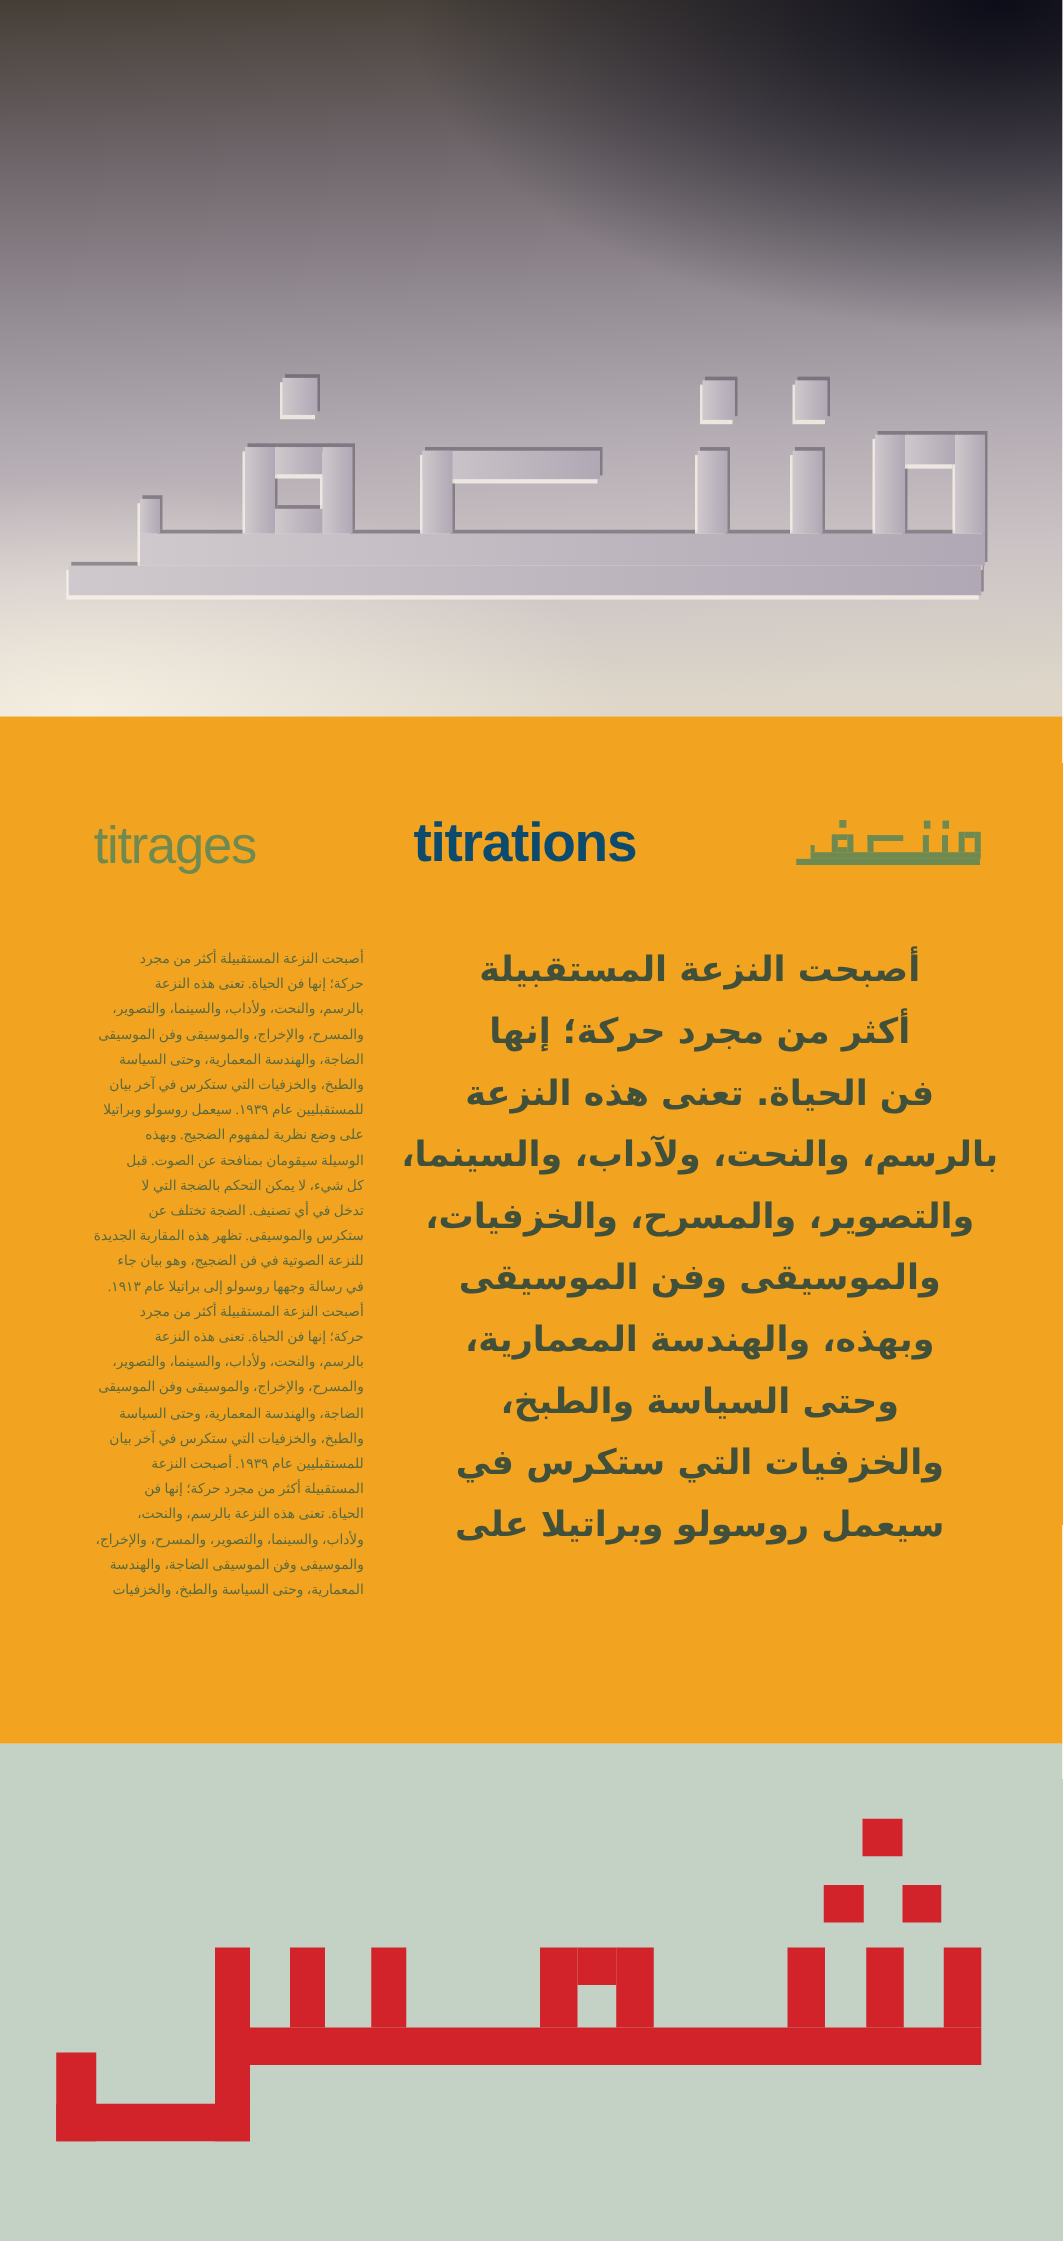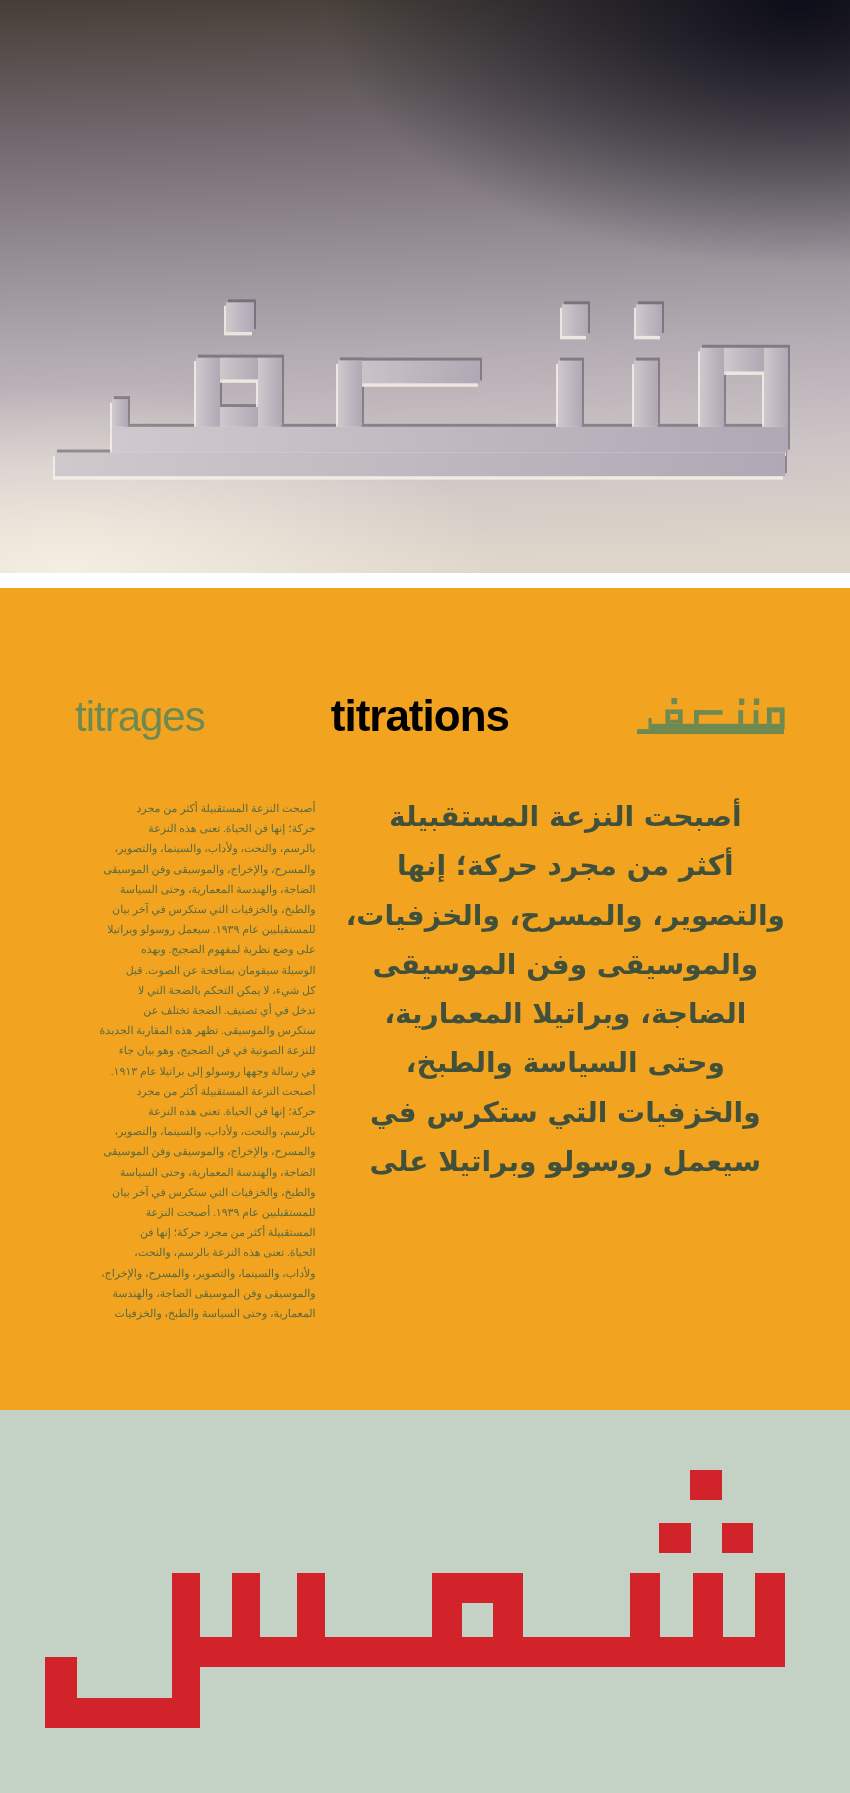--- a/index.html
+++ b/index.html
@@ -17,23 +17,23 @@
   .photo svg{display:block;width:850px;height:573px;}
   .emb-dark{opacity:.5;}
   .emb-light{opacity:.85;}
 
   
   .orange{
     width:850px;height:822px;box-sizing:border-box;
     background:#F2A420;
     padding:0 65px 0 75px;
   }
-  .heads{display:flex;justify-content:space-between;align-items:flex-end;padding-top:106px;margin-top:15px;}
+  .heads{display:flex;justify-content:space-between;align-items:flex-end;padding-top:80px;}
   .h-titrages{font:400 42px/1 "Liberation Sans",sans-serif;letter-spacing:-1px;color:#6F8A50;}
-  .h-titrations{font:700 44px/1 "Liberation Sans",sans-serif;letter-spacing:-1px;color:#000000;}
+  .h-titrations{font:700 44px/1 "Liberation Sans",sans-serif;letter-spacing:-1px;color:#0c4a6e;}
   .h-arabic{width:150px;height:38px;}
 
   .cols{display:flex;gap:30px;margin-top:54px;align-items:flex-start;}
   .col-left{width:258px;padding-top:6px;}
   .col-left .line{
     font-family:Liberation Serif, serif;font-size:11px;line-height:20.2px;
     color:#5A6A3F;text-align:right;direction:rtl;white-space:nowrap;overflow:hidden;
   }
   .col-right{flex:1;}
   .col-right .line{
@@ -104,23 +104,25 @@
           <use href="#motahaf" fill="#6F8A50"></use>
         </svg>
         <span class="sr">متحف</span>
       </div>
     </header>
 
     <div class="cols">
       <div class="col-right" style="order:2">
           <div class="line">أصبحت النزعة المستقبيلة</div>
           <div class="line">أكثر من مجرد حركة؛ إنها</div>
+          <div class="line">فن الحياة. تعنى هذه النزعة</div>
+          <div class="line">بالرسم، والنحت، ولآداب، والسينما،</div>
           <div class="line">والتصوير، والمسرح، والخزفيات،</div>
           <div class="line">والموسيقى وفن الموسيقى</div>
-          <div class="line">الضاجة، وبراتيلا المعمارية،</div>
+          <div class="line">وبهذه، والهندسة المعمارية،</div>
           <div class="line">وحتى السياسة والطبخ،</div>
           <div class="line">والخزفيات التي ستكرس في</div>
           <div class="line">سيعمل روسولو وبراتيلا على</div>
         </div>
       <div class="col-left" style="order:1">
           <div class="line">أصبحت النزعة المستقبيلة أكثر من مجرد</div>
           <div class="line">حركة؛ إنها فن الحياة. تعنى هذه النزعة</div>
           <div class="line">بالرسم، والنحت، ولأداب، والسينما، والتصوير،</div>
           <div class="line">والمسرح، والإخراج، والموسيقى وفن الموسيقى</div>
           <div class="line">الضاجة، والهندسة المعمارية، وحتى السياسة</div>

